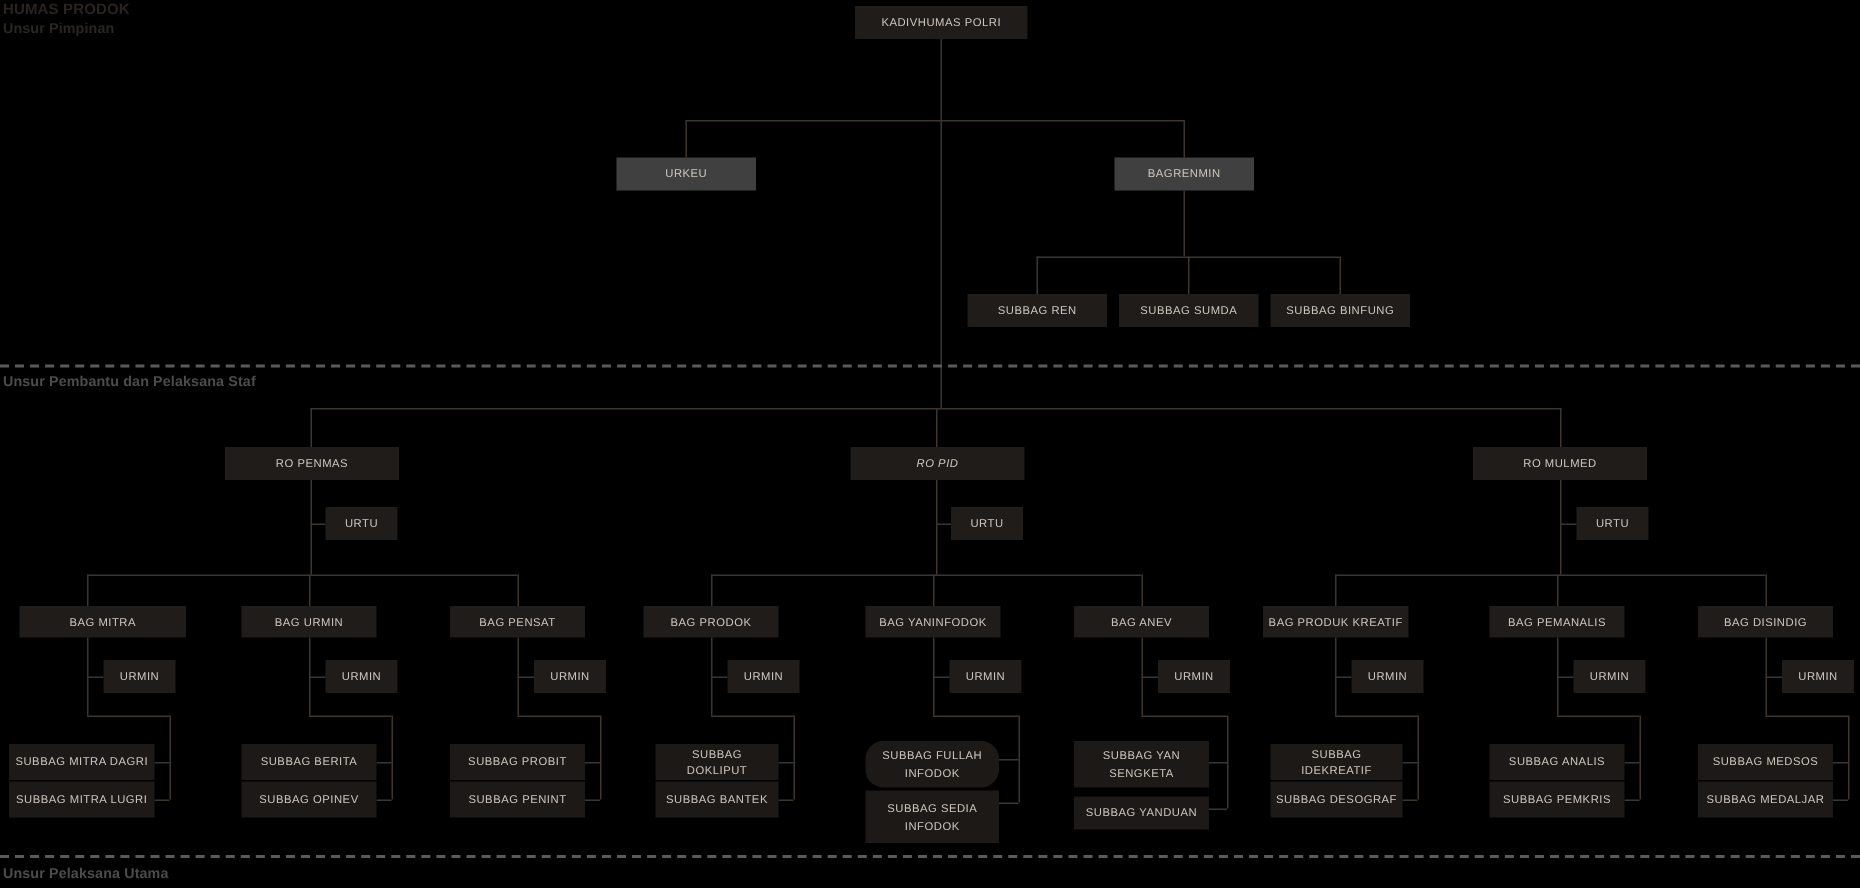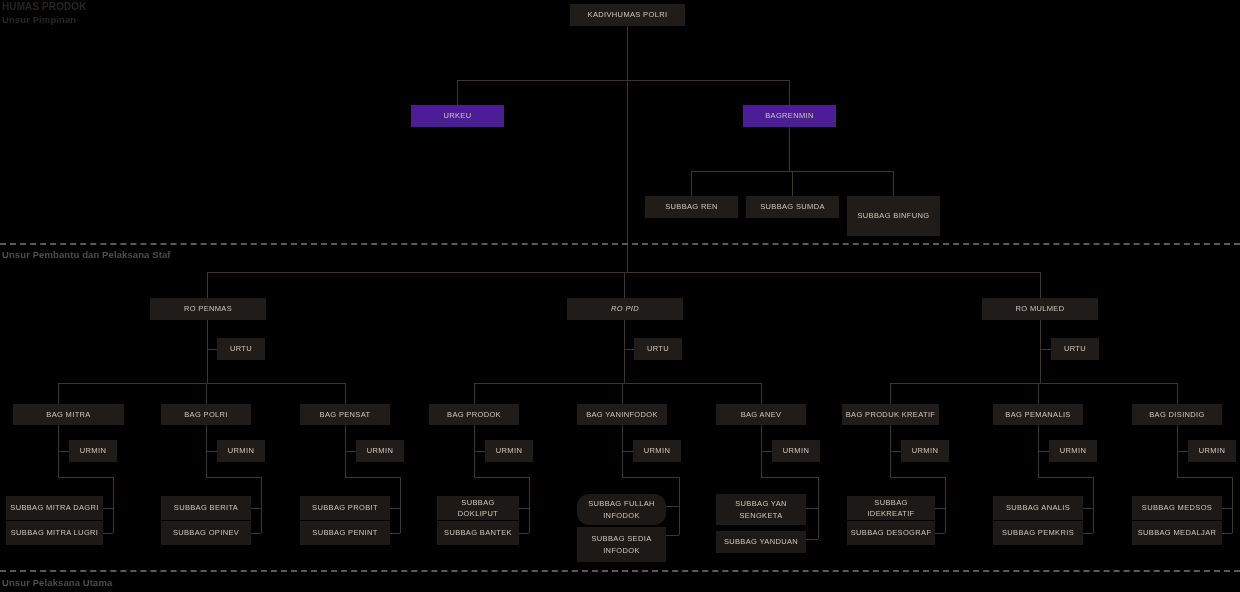--- a/index.html
+++ b/index.html
@@ -28,21 +28,21 @@
     display: flex;
     align-items: center;
     justify-content: center;
     text-align: center;
     line-height: 1.5;
     padding: 2px 3px;
     z-index: 5;
     white-space: pre-line;
   }
   .node.root      { background: #201c1a; }
-  .node.level2    { background: #4c1d95; }
+  .node.level2    { background: #404040; }
   .node.level3    { background: #201c1a; }
   .node.ro        { background: #201c1a; }
   .node.urtu      { background: #201c1a; }
   .node.bag       { background: #201c1a; }
   .node.urmin     { background: #201c1a; }
   .node.subbag    { background: #1d1917; }
 
   
   .line {
     position: absolute;
@@ -102,21 +102,21 @@
   <div class="node level2" style="left:743px; top:105px; width:93px; height:22px;">BAGRENMIN</div>
 
   <div class="line v" style="left:789px; top:127px; height:44px;"></div>
   <div class="line h" style="left:691px; top:171px; width:202px;"></div>
   <div class="line v" style="left:691px; top:171px; height:25px;"></div>
   <div class="line v" style="left:792px; top:171px; height:25px;"></div>
   <div class="line v" style="left:893px; top:171px; height:25px;"></div>
 
   <div class="node level3" style="left:645px; top:196px; width:93px; height:22px;">SUBBAG REN</div>
   <div class="node level3" style="left:746px; top:196px; width:93px; height:22px;">SUBBAG SUMDA</div>
-  <div class="node level3" style="left:847px; top:196px; width:93px; height:40px;">SUBBAG BINFUNG</div>
+  <div class="node level3" style="left:847px; top:196px; width:93px; height:22px;">SUBBAG BINFUNG</div>
 
   <div class="divider" style="top:243px;"></div>
   <div class="section-label" style="top:249px;">Unsur Pembantu dan Pelaksana Staf</div>
 
   <div class="line v" style="left:627px; top:248px; height:24px;"></div>
   <div class="line h" style="left:207px; top:272px; width:834px;"></div>
   <div class="line v" style="left:207px; top:272px; height:26px;"></div>
   <div class="line v" style="left:624px; top:272px; height:26px;"></div>
   <div class="line v" style="left:1040px; top:272px; height:26px;"></div>
 
@@ -126,21 +126,21 @@
 
   <div class="line v" style="left:207px; top:320px; height:63px;"></div>
   <div class="line h" style="left:207px; top:349px; width:10px;"></div>
   <div class="node urtu" style="left:217px; top:338px; width:48px; height:22px;">URTU</div>
   <div class="line h" style="left:58px; top:383px; width:287px;"></div>
   <div class="line v" style="left:58px; top:383px; height:21px;"></div>
   <div class="line v" style="left:206px; top:383px; height:21px;"></div>
   <div class="line v" style="left:345px; top:383px; height:21px;"></div>
 
   <div class="node bag" style="left:13px; top:404px; width:111px; height:21px;">BAG MITRA</div>
-  <div class="node bag" style="left:161px; top:404px; width:90px; height:21px;">BAG POLRI</div>
+  <div class="node bag" style="left:161px; top:404px; width:90px; height:21px;">BAG URMIN</div>
   <div class="node bag" style="left:300px; top:404px; width:90px; height:21px;">BAG PENSAT</div>
 
   <div class="line v" style="left:58px; top:425px; height:52px;"></div>
   <div class="line h" style="left:58px; top:451px; width:11px;"></div>
   <div class="node urmin" style="left:69px; top:440px; width:48px; height:22px;">URMIN</div>
   <div class="line h" style="left:58px; top:477px; width:55px;"></div>
   <div class="line v" style="left:113px; top:477px; height:56px;"></div>
   <div class="line h" style="left:103px; top:508px; width:10px;"></div>
   <div class="line h" style="left:103px; top:533px; width:10px;"></div>
   <div class="node subbag" style="left:6px; top:496px; width:97px; height:24px;">SUBBAG MITRA DAGRI</div>

